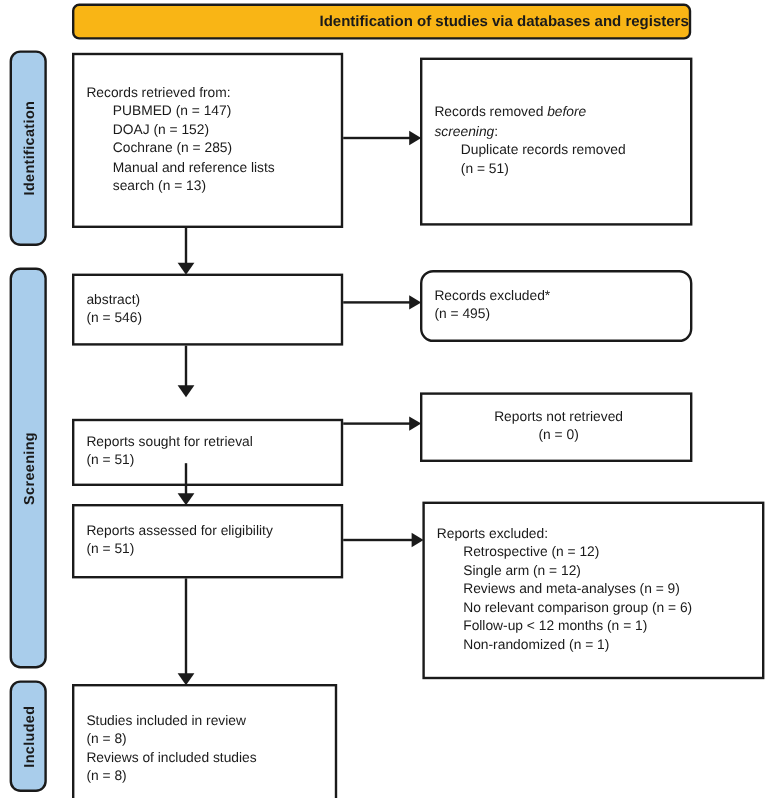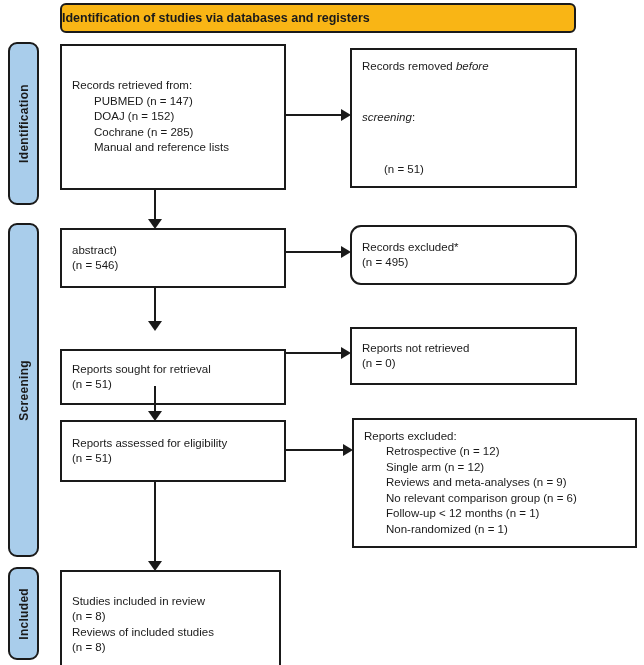--- a/index.html
+++ b/index.html
@@ -18,21 +18,21 @@
     color: #1a1a1a;
     overflow: hidden;
   }
   .banner {
     position: absolute;
     left: 60px; top: 3px;
     width: 516px; height: 30px;
     background: var(--banner-bg);
     border: 2px solid var(--line-color);
     border-radius: 6px;
-    display: flex; align-items: center; justify-content: flex-start;
+    display: flex; align-items: center; justify-content: flex-end;
     font-size: 12.5px; font-weight: bold;
   }
   .stage {
     position: absolute;
     left: 8px; width: 31px;
     background: var(--stage-bg);
     border: 2px solid var(--line-color);
     border-radius: 9px;
     display: flex; align-items: center; justify-content: center;
   }
@@ -51,27 +51,27 @@
     background: #ffffff;
     border: 2px solid var(--line-color);
     display: flex; flex-direction: column; justify-content: center;
     padding: 4px 6px 4px 10px;
     font-size: 11.5px;
     line-height: 15.5px;
   }
   .box .line { white-space: nowrap; }
   .box .line.indent { padding-left: 22px; }
   .box-identified       { left: 60px;  top: 44px;  width: 226px; height: 146px; }
-  .box-removed          { left: 350px; top: 48px;  width: 227px; height: 140px; gap: 36px; }
+  .box-removed          { left: 350px; top: 48px;  width: 227px; height: 140px; }
   .box-screened         { left: 60px;  top: 228px; width: 226px; height: 60px;  }
   .box-excluded         { left: 350px; top: 225px; width: 227px; height: 60px; border-radius: 11px;  }
   .box-sought           { left: 60px;  top: 330px; width: 226px; height: 56px; margin-top: 19px;  }
-  .box-not-retrieved    { left: 350px; top: 327px; width: 227px; height: 58px;  }
+  .box-not-retrieved    { left: 350px; top: 327px; width: 227px; height: 58px; align-items: center;  }
   .box-assessed         { left: 60px;  top: 420px; width: 226px; height: 62px;  }
-  .box-reports-excluded { left: 352px; top: 418px; width: 285px; height: 130px; }
+  .box-reports-excluded { left: 352px; top: 418px; width: 285px; height: 148px; }
   .box-included         { left: 60px;  top: 570px; width: 221px; height: 109px;  }
   .arrow-h {
     position: absolute;
     height: 2px;
     background: var(--line-color);
   }
   .arrow-h::after {
     content: '';
     position: absolute;
     right: -9px; top: -5px;
@@ -121,24 +121,26 @@
   <div class="stage stage-included">
     <span>Included</span>
   </div>
 
   <div class="box box-identified">
       <div class="line"><span>Records retrieved from:</span></div>
       <div class="line indent"><span>PUBMED (n = 147)</span></div>
       <div class="line indent"><span>DOAJ (n = 152)</span></div>
       <div class="line indent"><span>Cochrane (n = 285)</span></div>
       <div class="line indent"><span>Manual and reference lists</span></div>
+      <div class="line indent"><span>search (n = 13)</span></div>
     </div>
   <div class="box box-removed">
       <div class="line"><span>Records removed </span><span style="font-style: italic;">before</span></div>
       <div class="line"><span style="font-style: italic;">screening</span><span>:</span></div>
+      <div class="line indent"><span>Duplicate records removed</span></div>
       <div class="line indent"><span>(n = 51)</span></div>
     </div>
   <div class="box box-screened">
       <div class="line"><span>abstract)</span></div>
       <div class="line"><span>(n = 546)</span></div>
     </div>
   <div class="box box-excluded">
       <div class="line"><span>Records excluded*</span></div>
       <div class="line"><span>(n = 495)</span></div>
     </div>

